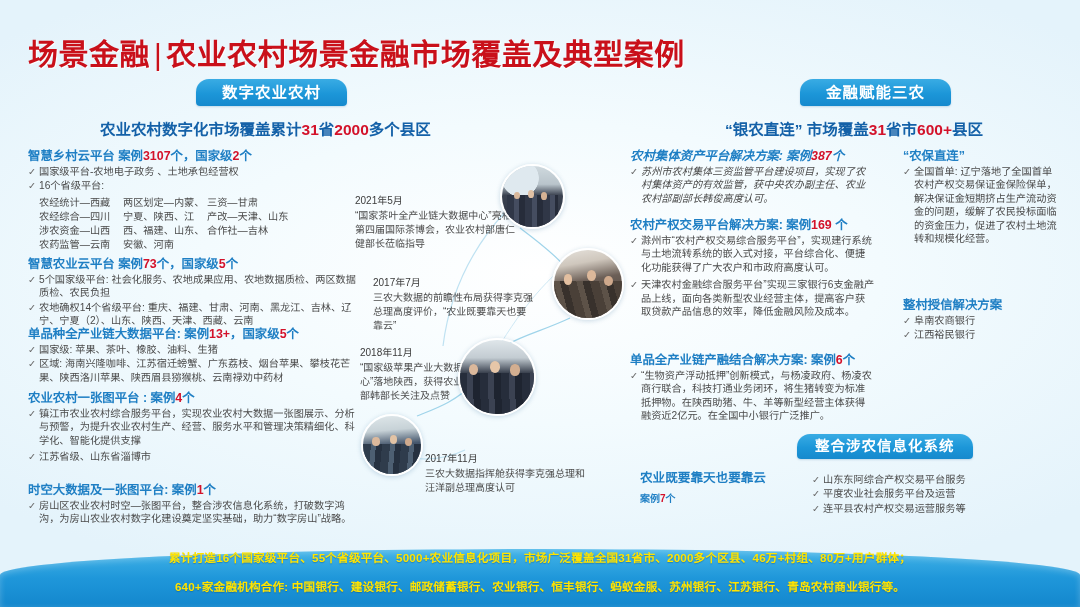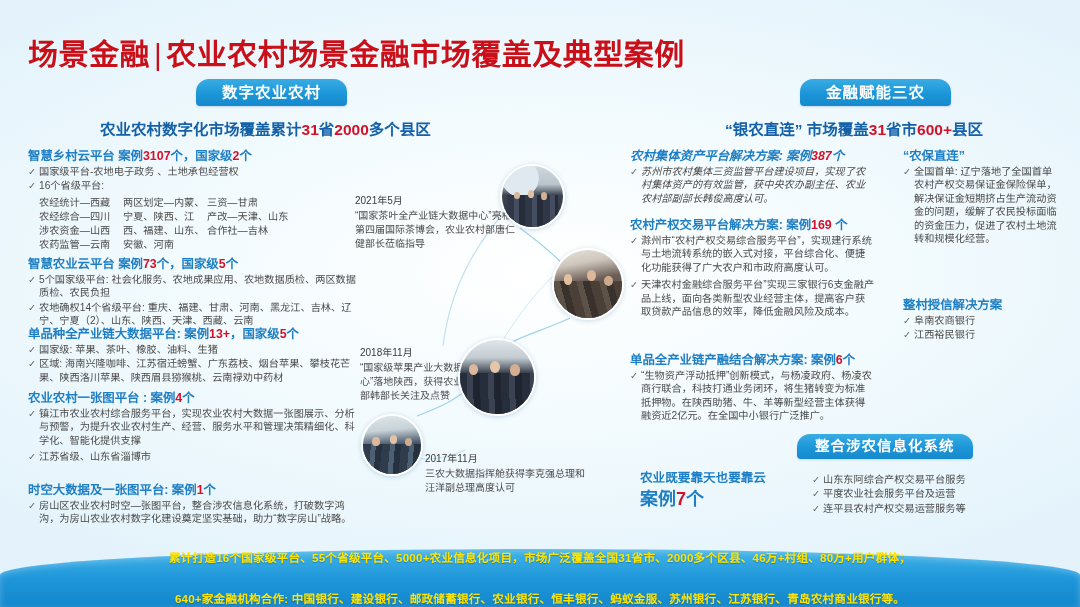--- a/index.html
+++ b/index.html
@@ -94,22 +94,23 @@
   svg.connectors { position:absolute; left:0; top:0; width:265px; height:330px; overflow:visible;}
 
   
   #pill-ops { left: 797px; top: 434px; height:25px; line-height:25px; font-size:14.5px; padding:0 18px;}
 
   
   .banner {
     position: absolute; left: 0; bottom: 0; width: 1080px; height: 58px;
     background: linear-gradient(180deg,#43b4e8 0%, #1f97da 50%, #1387cd 100%);
     border-radius: 50% 50% 0 0 / 26px 26px 0 0;
-    display: flex; flex-direction: column; align-items: center; justify-content: space-between;
+    display: flex; flex-direction: column; align-items: center; justify-content: flex-start;
     box-shadow: inset 0 2px 6px rgba(255,255,255,.25);
+    gap: 12px;
   }
   .banner p {
     color: #ffe400; font-size: 11.6px; font-weight: 700;
     line-height: 17px; letter-spacing: .2px; white-space: nowrap;
     text-shadow: 0 1px 1px rgba(0,60,110,.35);
   }
 </style>
 </head>
 <body>
 
@@ -221,20 +222,24 @@
       <path d="M120,232 C100,252 82,258 62,266" fill="none" stroke="#9fd4ea" stroke-width="1.2"></path>
       <path d="M30,300 C55,312 85,312 110,300" fill="none" stroke="#bfe2f2" stroke-width="1.2"></path>
       <path d="M205,120 C170,150 140,200 120,240" fill="none" stroke="#cfe9f5" stroke-width="1"></path>
     </svg>
 
     <div class="caption" style="left:0px; top:44px; width:165px;">
       <span class="date">2021年5月</span>
       <span class="body">“国家茶叶全产业链大数据中心”亮相第四届国际茶博会，农业农村部唐仁健部长莅临指导</span>
     </div>
 
+    <div class="caption" style="left:18px; top:126px; width:160px;">
+      <span class="date">2017年7月</span>
+      <span class="body">三农大数据的前瞻性布局获得李克强总理高度评价，“农业既要靠天也要靠云”</span>
+    </div>
 
     <div class="caption" style="left:5px; top:196px; width:126px;">
       <span class="date">2018年11月</span>
       <span class="body">“国家级苹果产业大数据中心”落地陕西，获得农业农村部韩部长关注及点赞</span>
     </div>
 
     <div class="caption" style="left:70px; top:302px; width:165px;">
       <span class="date">2017年11月</span>
       <span class="body">三农大数据指挥舱获得李克强总理和汪洋副总理高度认可</span>
     </div>
@@ -336,21 +341,21 @@
     <div class="bullet">
         <span class="tick">✓</span>
         <span class="txt">江西裕民银行</span>
       </div>
   </div>
 
   <div class="pill" id="pill-ops">整合涉农信息化系统</div>
 
   <div class="blk" style="left:640px; top:468px; width:160px;">
     <h4 style="font-size:12.6px; line-height:20px;">农业既要靠天也要靠云</h4>
-    <h4 style="font-size:18px; line-height:20px;">
+    <h4 style="font-size:10px; line-height:20px;">
       <span>案例</span><span class="num">7</span><span>个</span>
     </h4>
   </div>
 
   <div class="blk" style="left:812px; top:473px; width:250px;">
     <div class="bullet">
         <span class="tick">✓</span>
         <span class="txt">山东东阿综合产权交易平台服务</span>
       </div>
     <div class="bullet">

